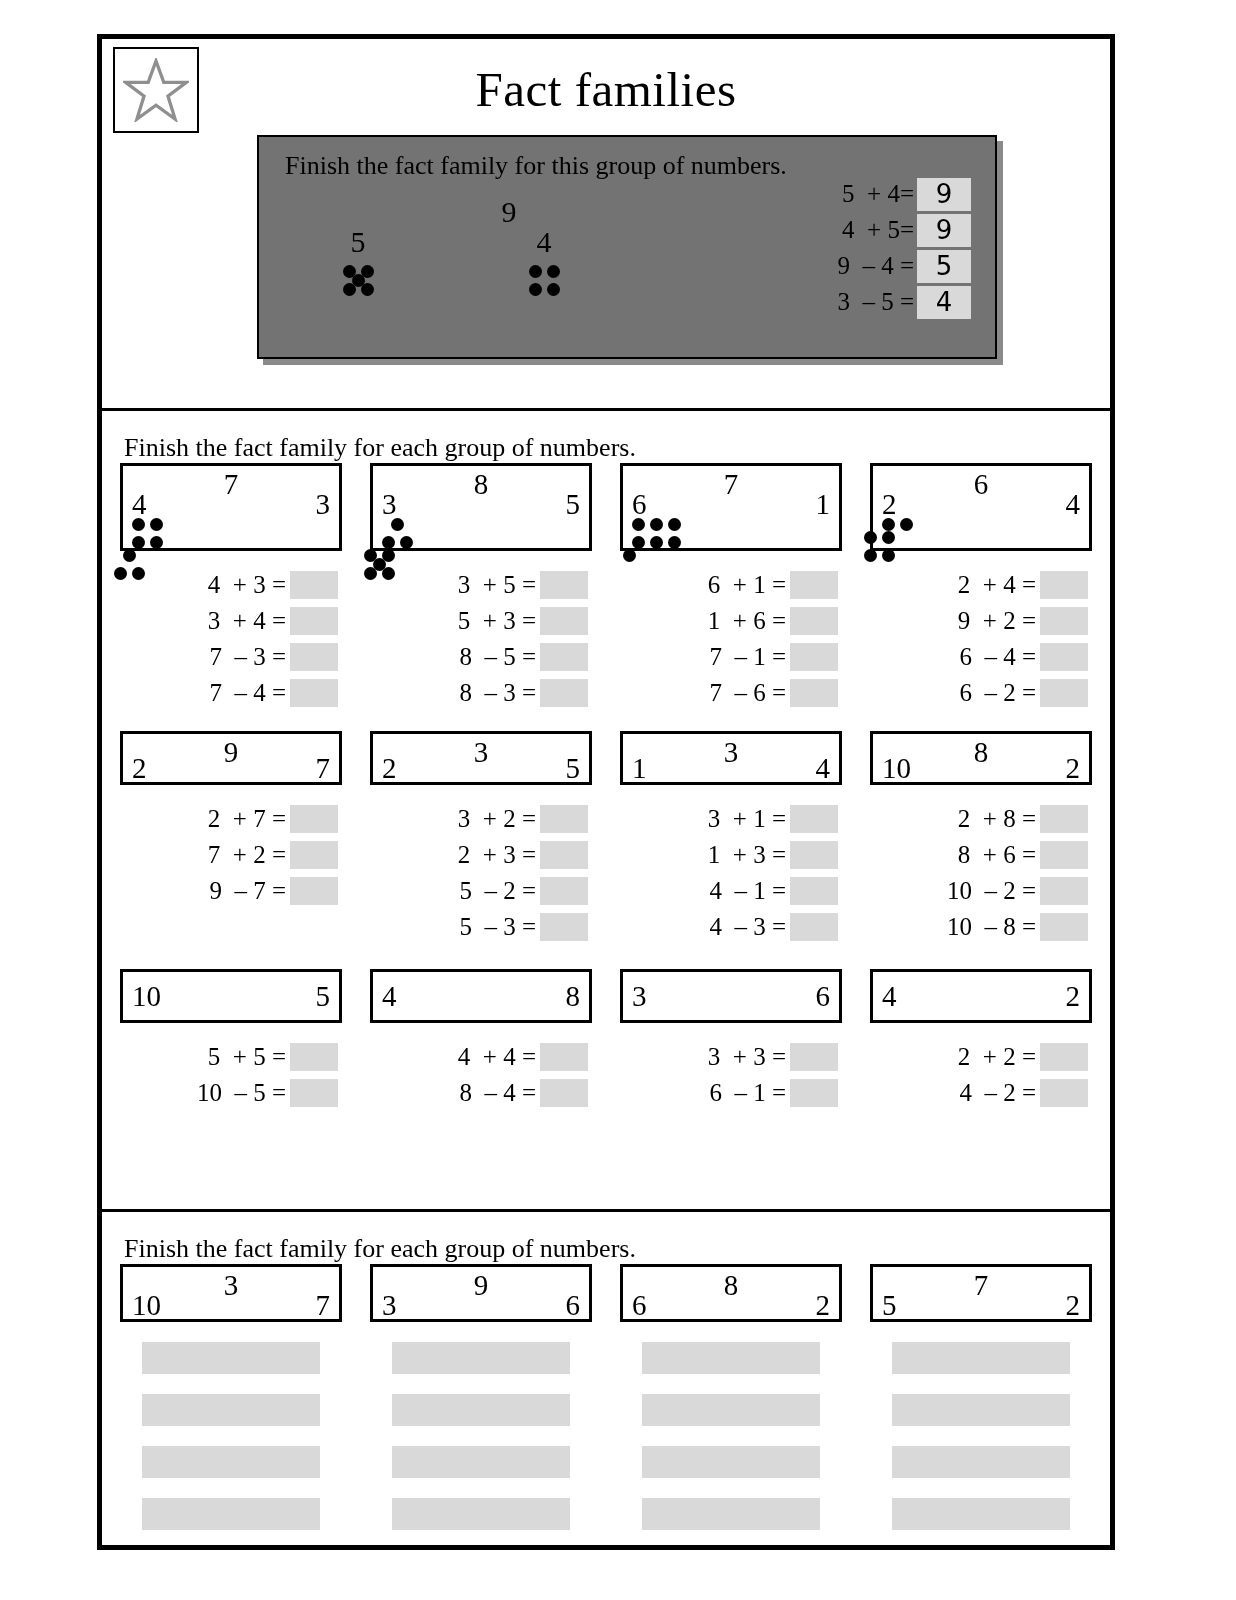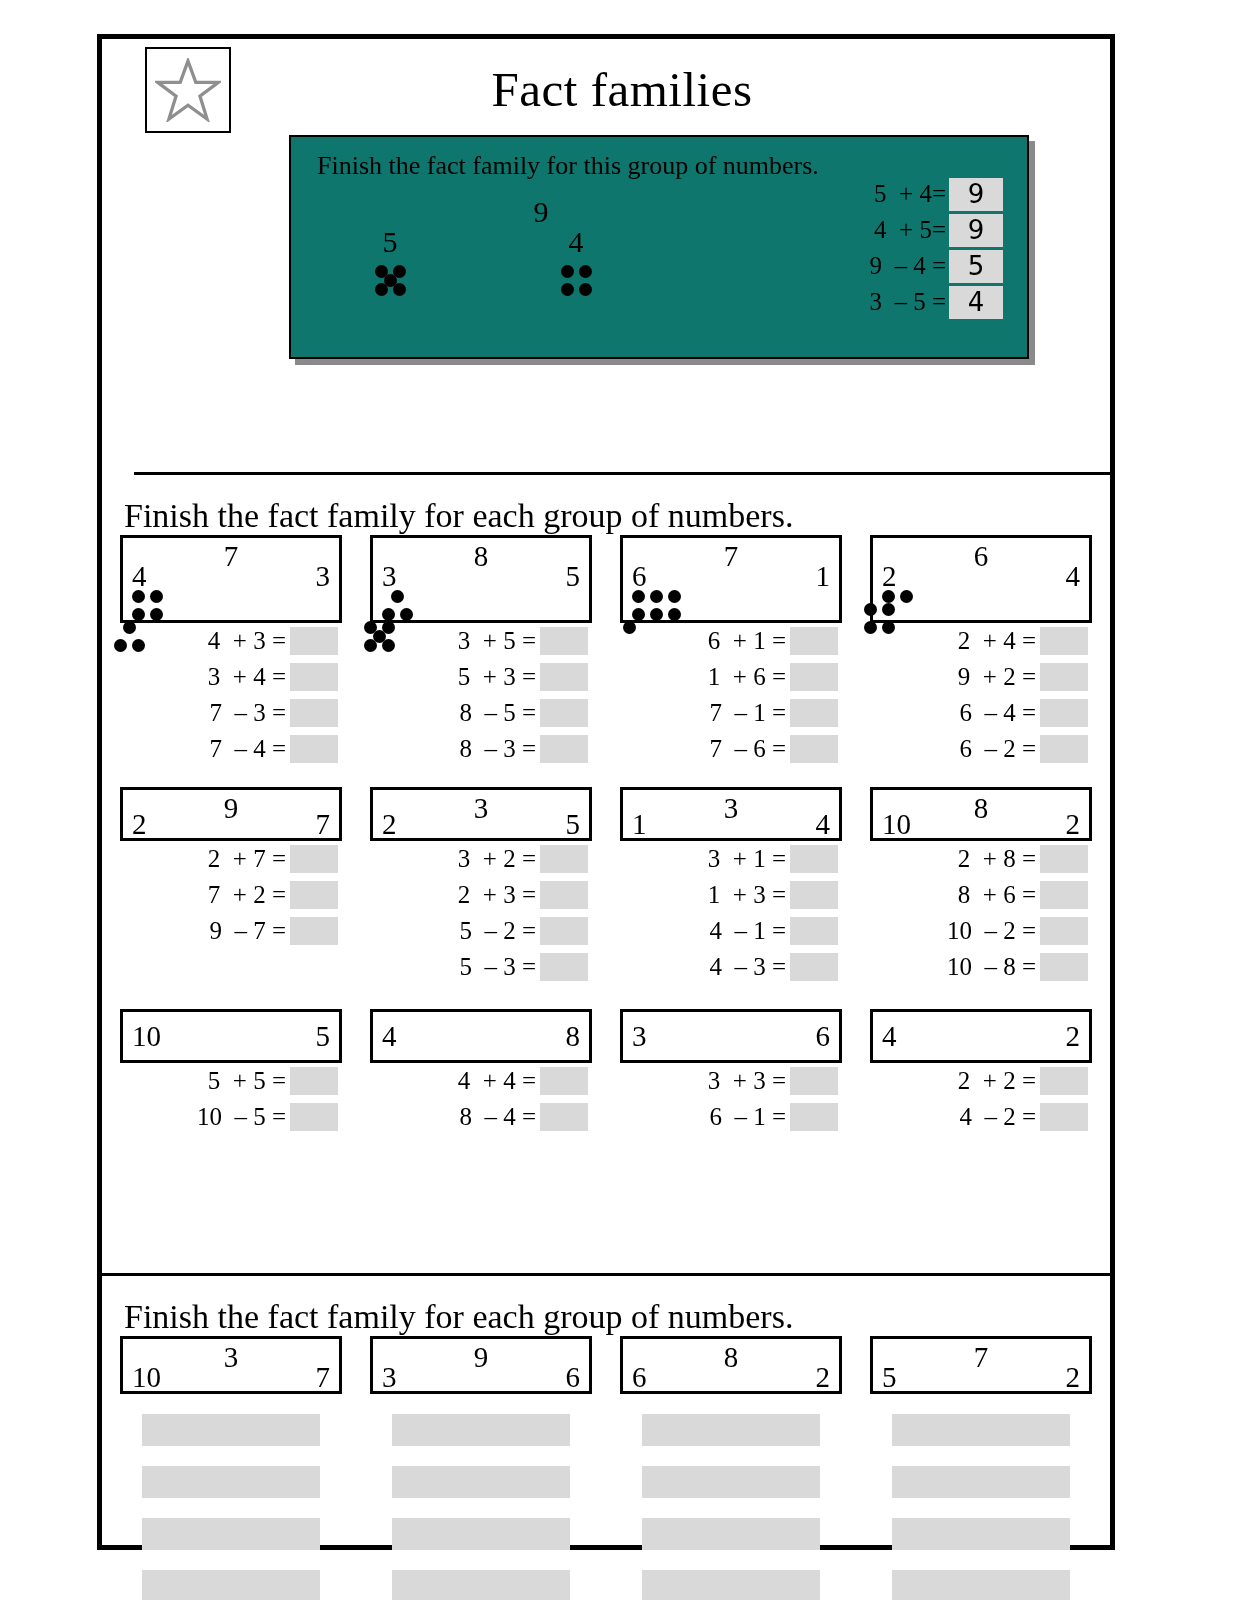--- a/index.html
+++ b/index.html
@@ -14,24 +14,23 @@
     left:97px; top:34px;
     width:1018px; height:1516px;
     border:5px solid #000;
     box-sizing:border-box;
     background:#fff;
   }
 
   
   .sec-example{
     position:relative;
-    height:436px;
+    height:372px;
     border-bottom:3px solid #000;
     box-sizing:border-box;
-    margin-left:32px;
   }
   .star-box{
     position:absolute;
     left:11px; top:8px;
     width:86px; height:86px;
     border:2px solid #000;
     box-sizing:border-box;
     display:flex;align-items:center;justify-content:center;
   }
   .page-title{
@@ -46,21 +45,21 @@
   .example-shadow{
     position:absolute;
     left:161px; top:102px;
     width:740px; height:224px;
     background:#8a8a8a;
   }
   .example-box{
     position:absolute;
     left:155px; top:96px;
     width:740px; height:224px;
-    background:#0f766e;
+    background:#737373;
     border:2px solid #000;
     box-sizing:border-box;
   }
   .example-instr{
     position:absolute;
     left:26px; top:14px;
     font-size:26px;
   }
   .ex-group{position:absolute;left:40px;top:58px;width:420px;height:140px;}
   .ex-top{
@@ -94,21 +93,21 @@
   
   .sec-mid{
     position:relative;
     height:801px;
     border-bottom:3px solid #000;
     box-sizing:border-box;
   }
   .sec-bottom{position:relative;height:auto;}
 
   .instr{
-    font-size:34px;
+    font-size:26px;
     padding:22px 0 0 22px;
   }
 
   .grid4{
     position:relative;
     display:flex;
     padding:0 18px;
     justify-content:space-between;
   }
   .cell{width:222px;position:relative;}
@@ -134,21 +133,21 @@
   .fbox.bottom .fb-left,.fbox.bottom .fb-right{top:22px;}
   .fbox.pair .fb-left{top:8px;}
   .fbox.pair .fb-right{top:8px;}
 
   .dots-left{position:absolute;left:9px;top:52px;}
   .dots-right{position:absolute;right:9px;top:52px;}
 
   .dotgrid{position:relative;width:44px;height:32px;}
   .dot{position:absolute;width:13px;height:13px;border-radius:50%;background:#000;}
 
-  .eqlist{margin-top:0;}
+  .eqlist{margin-top:16px;}
   .eq{
     display:flex;align-items:center;justify-content:flex-end;
     height:36px; font-size:25px; white-space:pre;
     padding-right:4px;
   }
   .blank{
     display:inline-block;
     background:#d9d9d9;
     width:48px;height:28px;
     margin-left:4px;

